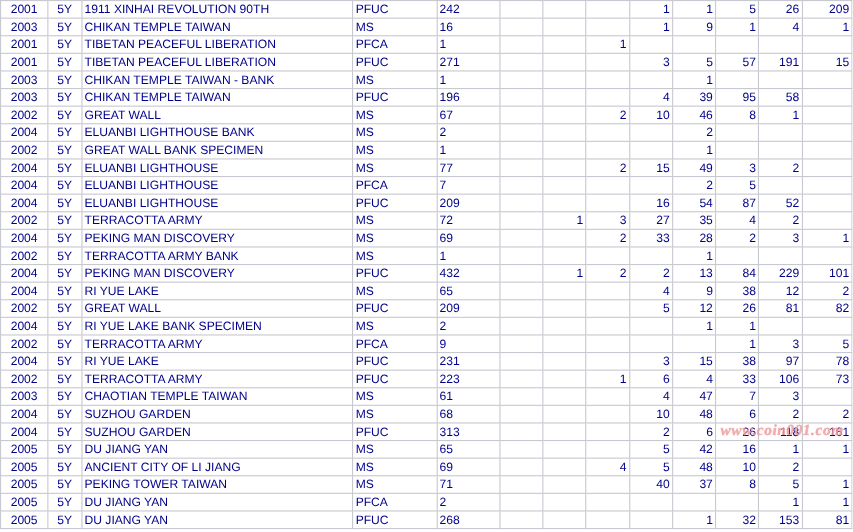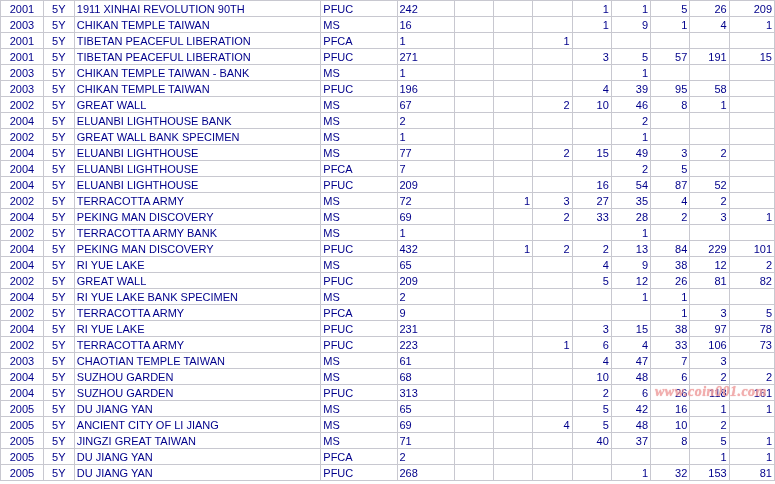--- a/index.html
+++ b/index.html
@@ -504,21 +504,21 @@
           <td class="c-val">4</td>
           <td class="c-val">5</td>
           <td class="c-val">48</td>
           <td class="c-val">10</td>
           <td class="c-val">2</td>
           <td class="c-val"></td>
         </tr>
         <tr>
           <td class="c-year">2005</td>
           <td class="c-dur">5Y</td>
-          <td class="c-name">JINGZI GREAT TAIWAN</td>
+          <td class="c-name">PEKING TOWER TAIWAN</td>
           <td class="c-grade">MS</td>
           <td class="c-num">71</td>
           <td class="c-val"></td>
           <td class="c-val"></td>
           <td class="c-val"></td>
           <td class="c-val">40</td>
           <td class="c-val">37</td>
           <td class="c-val">8</td>
           <td class="c-val">5</td>
           <td class="c-val">1</td>

